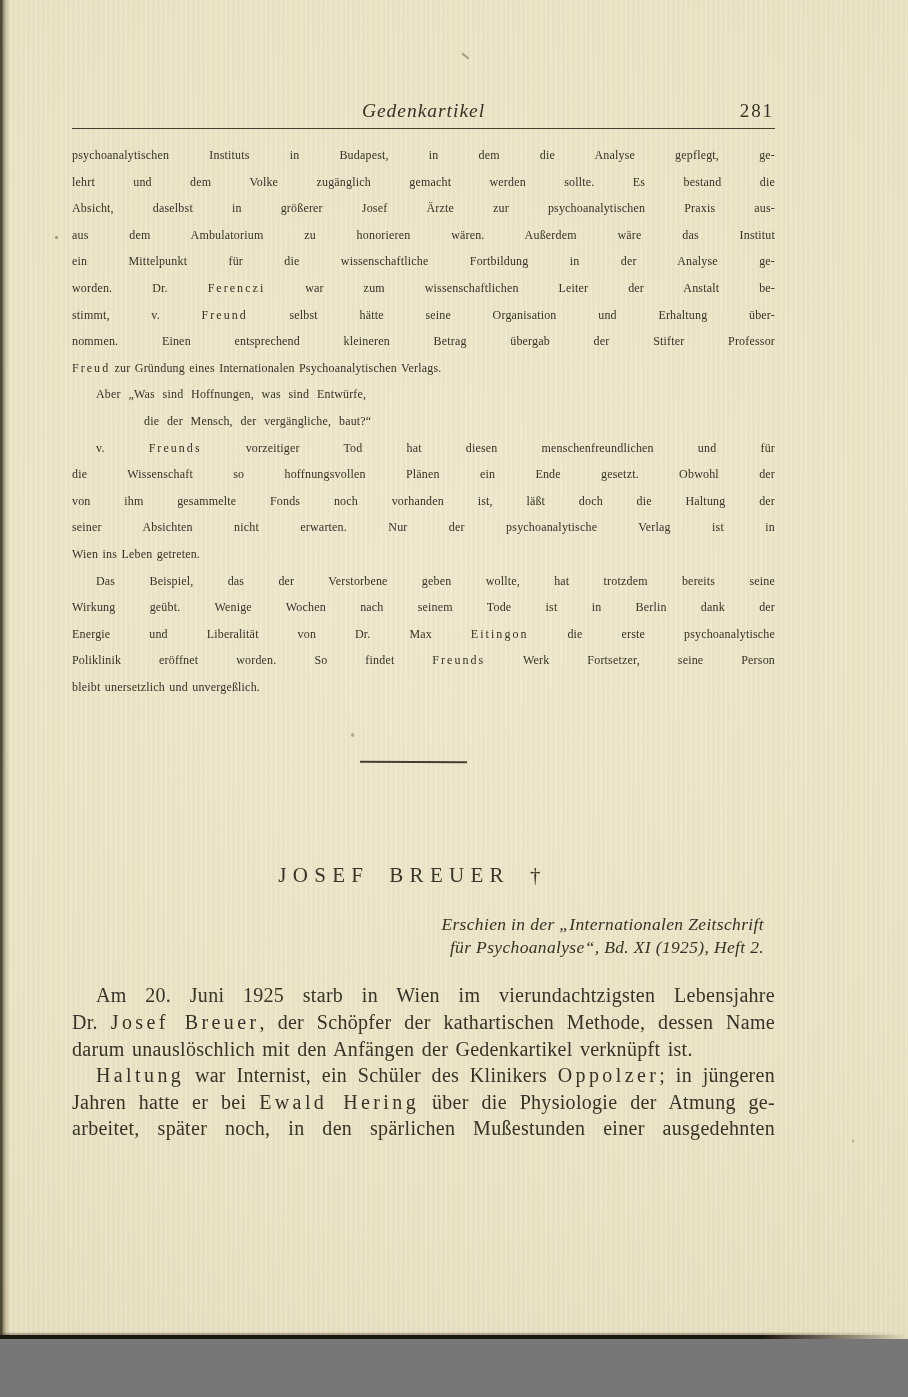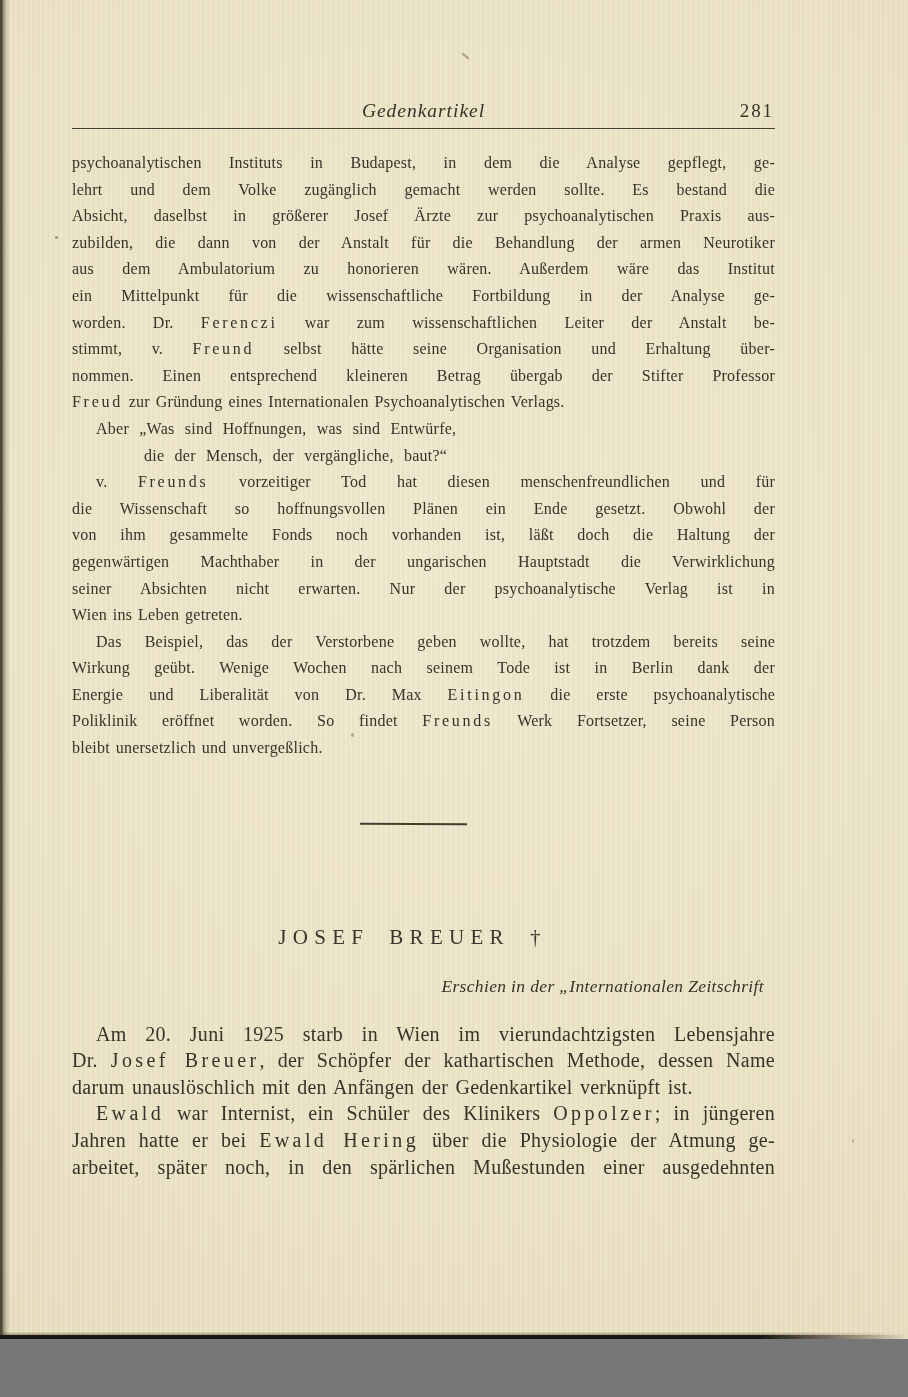--- a/index.html
+++ b/index.html
@@ -25,21 +25,21 @@
   .running-head {
     margin-top:99px; position:relative; text-align:center;
     font-style:italic; font-size:19.5px; line-height:24px; letter-spacing:0.05em;
   }
   .page-num {
     position:absolute; right:1px; top:0; font-style:normal;
     font-size:19px; letter-spacing:0.1em;
   }
   .head-rule { margin-top:5px; border:0; border-top:1.8px solid #453e31; }
 
-  .body-text { margin-top:21px; font-size:16px; letter-spacing:0.015em; word-spacing:0.1em; }
+  .body-text { margin-top:13px; font-size:12px; letter-spacing:0.015em; word-spacing:0.1em; }
   .tline { height:26.6px; line-height:26.6px; text-align:justify; text-align-last:justify; }
   .tline.nojust { text-align:left; text-align-last:left; }
   .tline.ind1 { padding-left:24px; }
   .tline.ind2 { padding-left:72px; }
   .para.verse .tline { word-spacing:0.38em;text-align:right; }
   .sperr { letter-spacing:0.17em;text-align:center; }
 
   .divider {
     width:107px; border:0; border-top:2px solid #443d30;
     margin:61px auto 0; transform:translateX(-10px) rotate(0.2deg);
@@ -77,65 +77,64 @@
       <span>Gedenkartikel</span>
       <span class="page-num">281</span>
     </div>
     <hr class="head-rule">
 
     <div class="body-text" id="memorial-text">
         <div class="para">
           <div class="tline">psychoanalytischen Instituts in Budapest, in dem die Analyse gepflegt, ge-</div>
           <div class="tline">lehrt und dem Volke zugänglich gemacht werden sollte. Es bestand die</div>
           <div class="tline">Absicht, daselbst in größerer Josef Ärzte zur psychoanalytischen Praxis aus-</div>
-          <div class="tline">zubilden, die dann von der Anstalt für die Behandlung der armen Neurotiker</div>
           <div class="tline">aus dem Ambulatorium zu honorieren wären. Außerdem wäre das Institut</div>
           <div class="tline">ein Mittelpunkt für die wissenschaftliche Fortbildung in der Analyse ge-</div>
           <div class="tline">worden. Dr. <span class="sperr">Ferenczi</span> war zum wissenschaftlichen Leiter der Anstalt be-</div>
           <div class="tline">stimmt, v. <span class="sperr">Freund</span> selbst hätte seine Organisation und Erhaltung über-</div>
           <div class="tline">nommen. Einen entsprechend kleineren Betrag übergab der Stifter Professor</div>
           <div class="tline nojust"><span class="sperr">Freud</span> zur Gründung eines Internationalen Psychoanalytischen Verlags.</div>
         </div>
         <div class="para verse">
           <div class="tline ind1 nojust">Aber „Was sind Hoffnungen, was sind Entwürfe,</div>
           <div class="tline ind2 nojust">die der Mensch, der vergängliche, baut?“</div>
         </div>
         <div class="para">
           <div class="tline ind1">v. <span class="sperr">Freunds</span> vorzeitiger Tod hat diesen menschenfreundlichen und für</div>
           <div class="tline">die Wissenschaft so hoffnungsvollen Plänen ein Ende gesetzt. Obwohl der</div>
           <div class="tline">von ihm gesammelte Fonds noch vorhanden ist, läßt doch die Haltung der</div>
-          <div class="tline">gegenwärtigen Machthaber in der ungarischen Hauptstadt die Verwirklichung</div>
           <div class="tline">seiner Absichten nicht erwarten. Nur der psychoanalytische Verlag ist in</div>
           <div class="tline nojust">Wien ins Leben getreten.</div>
         </div>
         <div class="para">
           <div class="tline ind1">Das Beispiel, das der Verstorbene geben wollte, hat trotzdem bereits seine</div>
           <div class="tline">Wirkung geübt. Wenige Wochen nach seinem Tode ist in Berlin dank der</div>
           <div class="tline">Energie und Liberalität von Dr. Max <span class="sperr">Eitingon</span> die erste psychoanalytische</div>
           <div class="tline">Poliklinik eröffnet worden. So findet <span class="sperr">Freunds</span> Werk Fortsetzer, seine Person</div>
           <div class="tline nojust">bleibt unersetzlich und unvergeßlich.</div>
         </div>
       </div>
 
     <hr class="divider">
 
     <div class="obit-heading">JOSEF BREUER †</div>
 
     <div class="citation">
       <div>Erschien in der „Internationalen Zeitschrift</div>
+      <div>für Psychoanalyse“, Bd. XI (1925), Heft 2.</div>
     </div>
 
     <div class="obit-text" id="obituary-text">
         <div class="para">
           <div class="tline ind1">Am 20. Juni 1925 starb in Wien im vierundachtzigsten Lebensjahre</div>
           <div class="tline">Dr. <span class="sperr">Josef Breuer</span>, der Schöpfer der kathartischen Methode, dessen Name</div>
           <div class="tline nojust">darum unauslöschlich mit den Anfängen der Gedenkartikel verknüpft ist.</div>
         </div>
         <div class="para">
-          <div class="tline ind1"><span class="sperr">Ewald</span> war Internist, ein Schüler des Klinikers <span class="sperr">Oppolzer</span>; in jüngeren</div>
+          <div class="tline ind1"><span class="sperr">Haltung</span> war Internist, ein Schüler des Klinikers <span class="sperr">Oppolzer</span>; in jüngeren</div>
           <div class="tline">Jahren hatte er bei <span class="sperr">Ewald Hering</span> über die Physiologie der Atmung ge-</div>
           <div class="tline">arbeitet, später noch, in den spärlichen Mußestunden einer ausgedehnten</div>
         </div>
       </div>
   </div>
 
   <div class="edge-bottom"></div>
 </div>
 
 </body></html>

